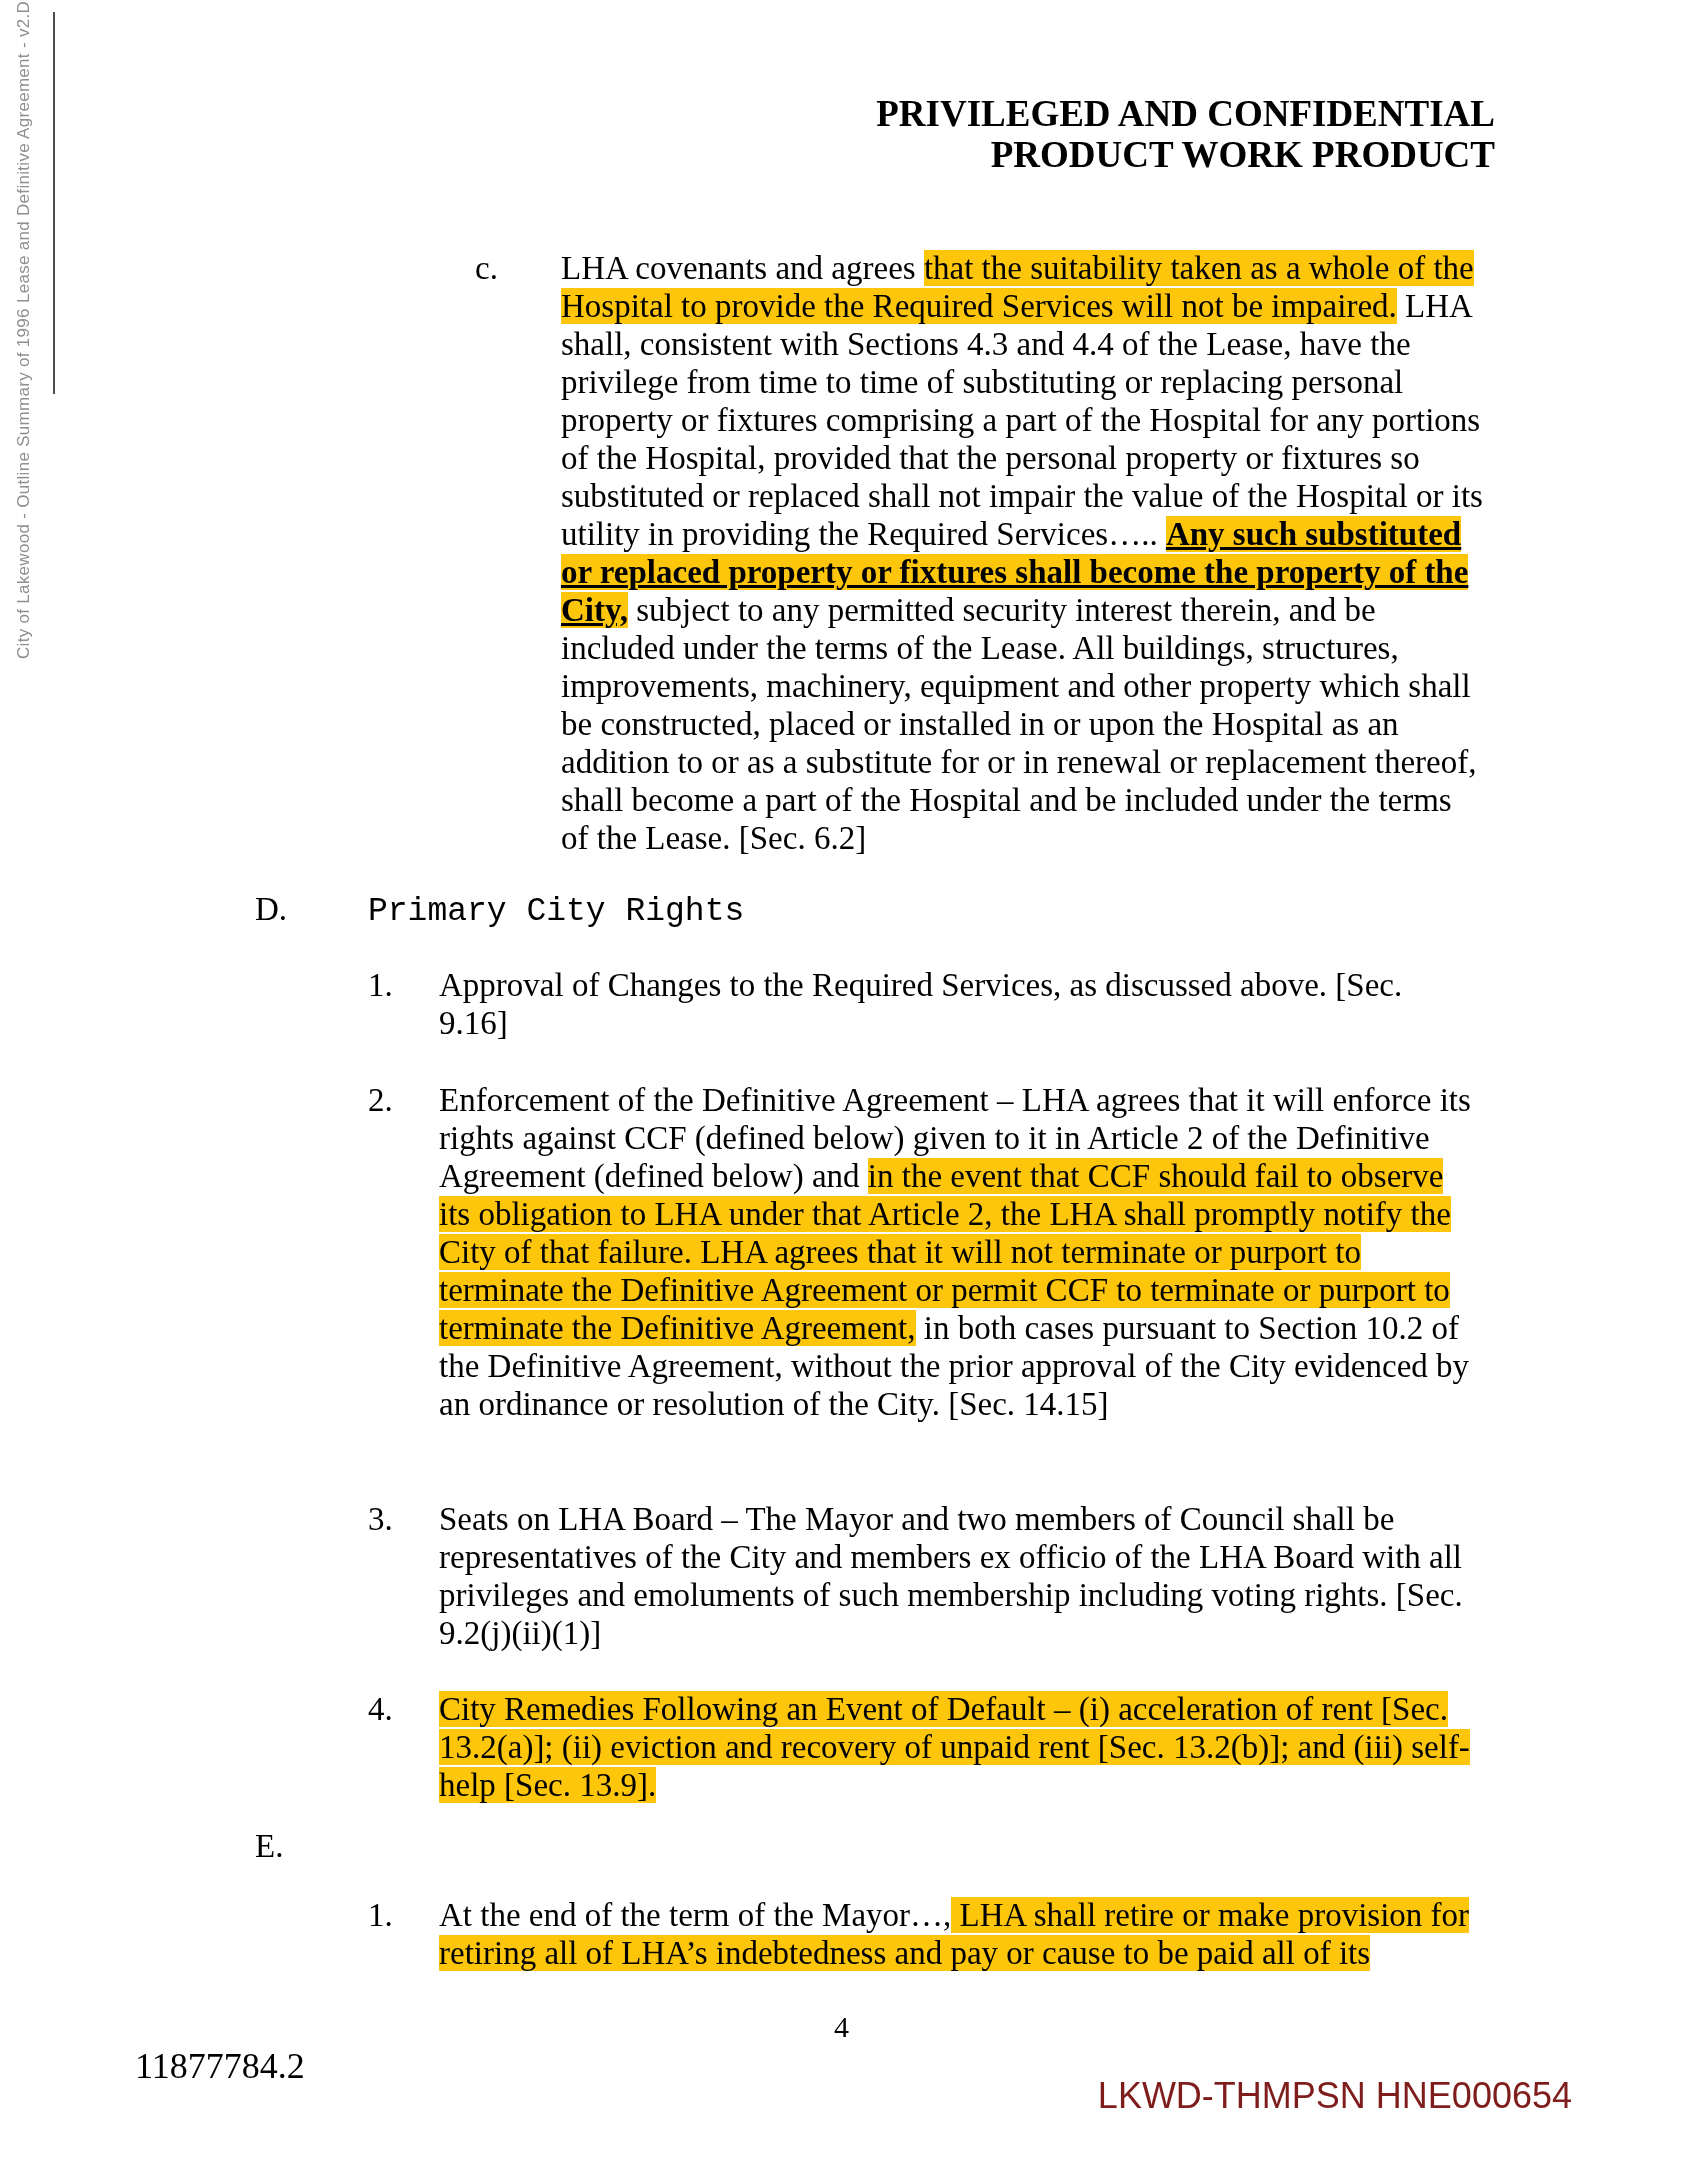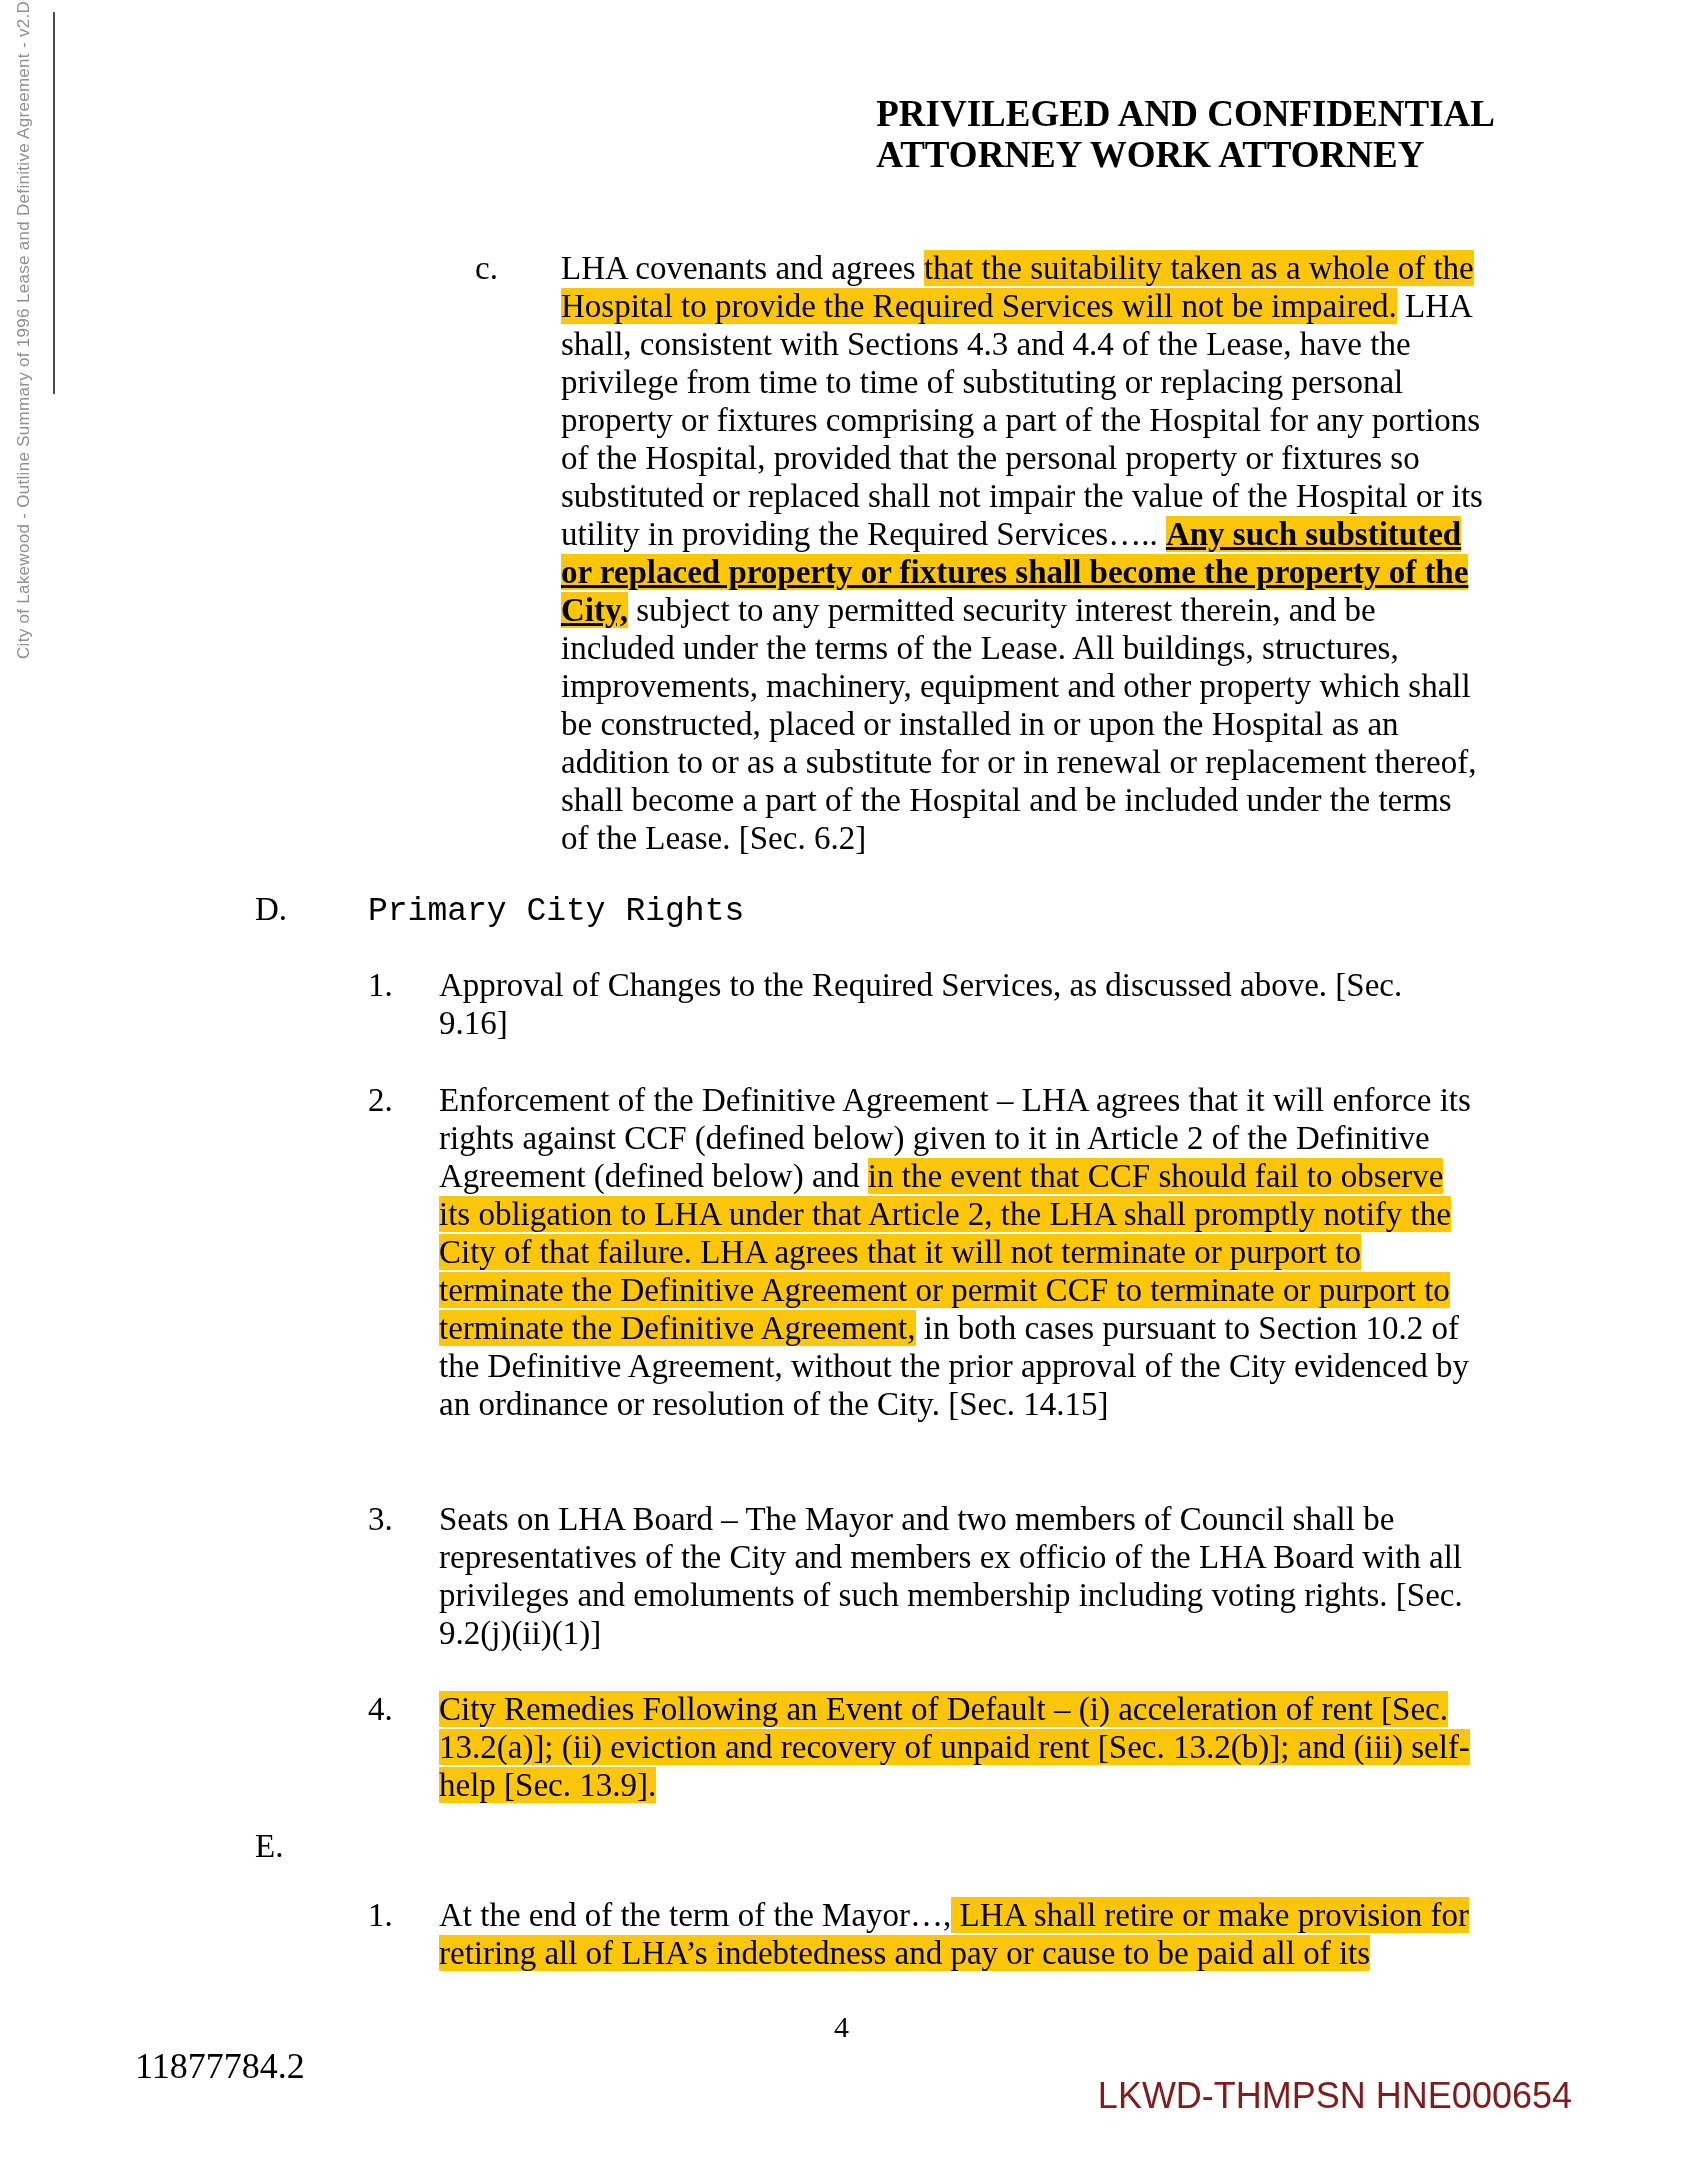--- a/index.html
+++ b/index.html
@@ -22,21 +22,21 @@
     position: absolute; left: 14px; top: 659px;
     transform-origin: 0 0; transform: rotate(-90deg);
     white-space: nowrap;
     font-family: "Liberation Sans", sans-serif;
     font-size: 17px; color: #8f8f8f; letter-spacing: 0.3px;
   }
 
   
   .doc-header {
     position: absolute; top: 93px; right: 188px;
-    text-align: left; font-weight: bold;
+    text-align: right; font-weight: bold;
     font-size: 37px; line-height: 41px;
   }
 
   
   .para, .heading {
     position: absolute;
     font-size: 33px; line-height: 38px;
   }
   .plabel { position: absolute; left: 0; top: 0; }
   .heading .htitle { margin-left: 113px; font-family: Liberation Mono, monospace; }
@@ -81,21 +81,21 @@
 </head>
 <body>
 
 <div class="page">
 
   <div class="sidebar-rule"></div>
   <div class="sidebar-label">City of Lakewood - Outline Summary of 1996 Lease and Definitive Agreement - v2.DOCX</div>
 
   <div class="doc-header">
     <div>PRIVILEGED AND CONFIDENTIAL</div>
-    <div>ATTORNEY WORK ATTORNEY</div>
+    <div>PRODUCT WORK PRODUCT</div>
   </div>
 
   <div class="para" id="para-c">
     <span class="plabel">c.</span>
     <div class="ptext"><span class="seg-plain">LHA covenants and agrees </span><span class="seg-highlight">that the suitability taken as a whole of the Hospital to provide the Required Services will not be impaired.</span><span class="seg-plain"> LHA shall, consistent with Sections 4.3 and 4.4 of the Lease, have the privilege from time to time of substituting or replacing personal property or fixtures comprising a part of the Hospital for any portions of the Hospital, provided that the personal property or fixtures so substituted or replaced shall not impair the value of the Hospital or its utility in providing the Required Services….. </span><span class="seg-highlight-bold-underline">Any such substituted or replaced property or fixtures shall become the property of the City,</span><span class="seg-plain"> subject to any permitted security interest therein, and be included under the terms of the Lease. All buildings, structures, improvements, machinery, equipment and other property which shall be constructed, placed or installed in or upon the Hospital as an addition to or as a substitute for or in renewal or replacement thereof, shall become a part of the Hospital and be included under the terms of the Lease. [Sec. 6.2]</span></div>
   </div>
 
   <div class="heading" id="heading-d">
     <span class="plabel">D.</span>
     <span class="htitle">Primary City Rights</span>

